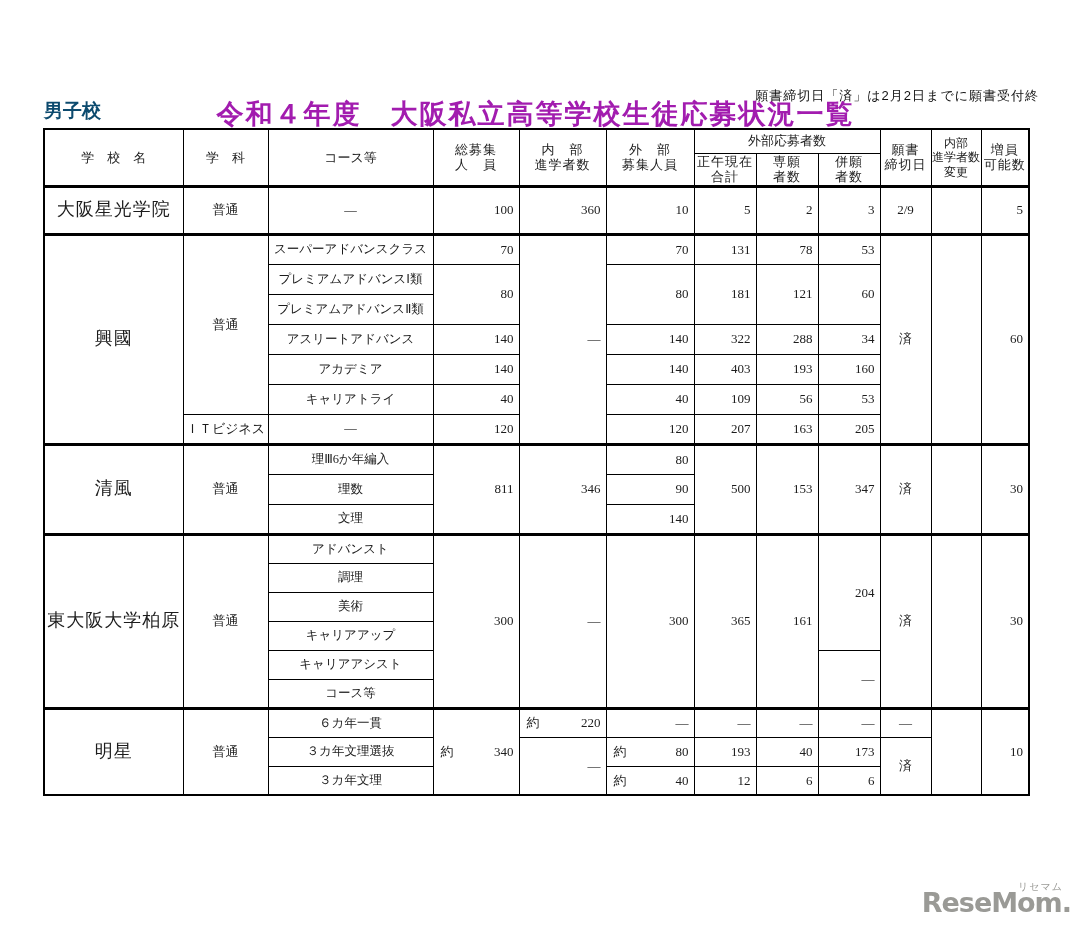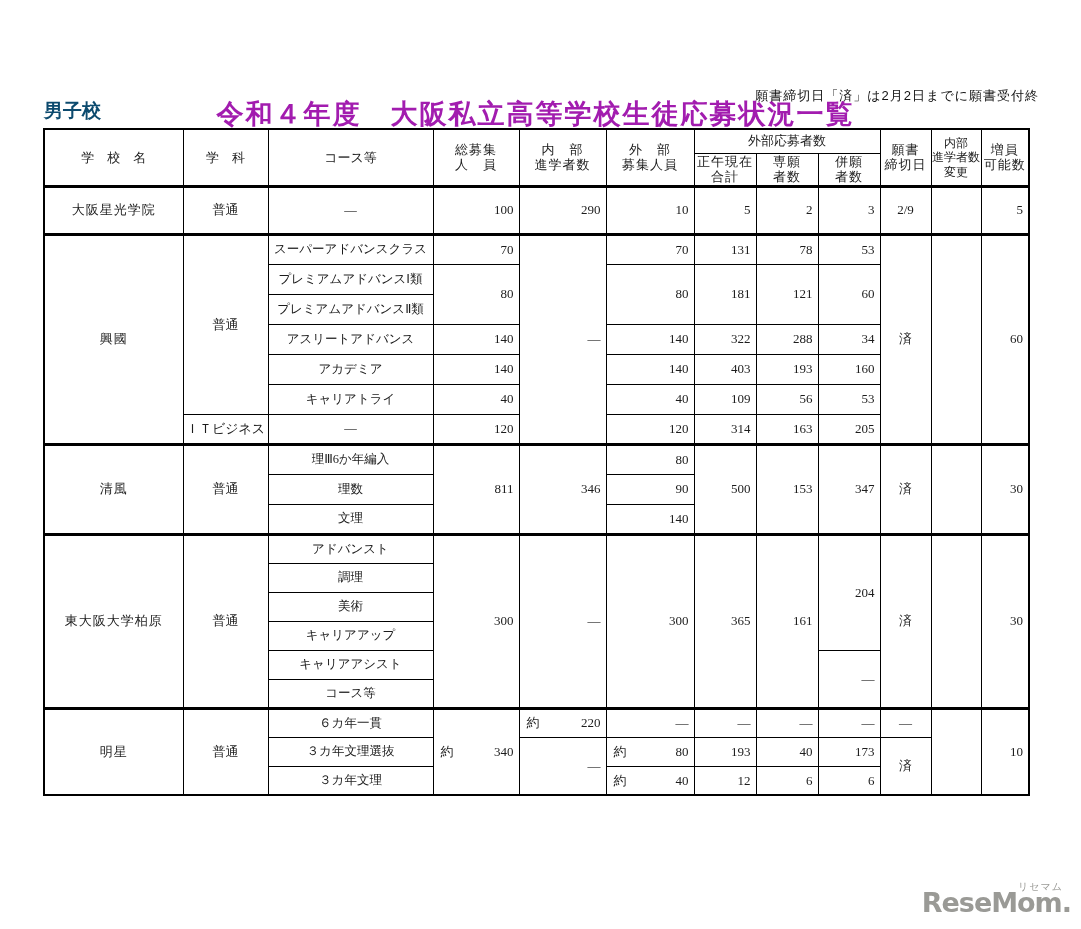--- a/index.html
+++ b/index.html
@@ -40,21 +40,21 @@
   .hl { display:block; letter-spacing:1px; }
   th.change-head { font-size:12px; }
   th.change-head .hl { letter-spacing:0; }
   td.r { text-align:right; padding-right:5px; }
   td.c { text-align:center; }
   .split {
     display:flex; justify-content:space-between; align-items:center;
     padding:0 5px 0 7px; width:100%; box-sizing:border-box;
   }
   td.course { font-size:12.5px; }
-  td.name   { font-size:13px; letter-spacing:1px; }
+  td.name   { font-size:18px; letter-spacing:1px; }
   .logo {
     position:absolute; right:10px; bottom:11px;
     font-family:"DejaVu Sans", sans-serif; font-weight:bold;
     font-size:27px; color:#9a9a96; letter-spacing:-1px;
   }
   .logo .ruby {
     position:absolute; top:-7px; right:8px;
     font-size:10px; font-weight:normal; letter-spacing:1px; color:#9a9a96;
   }
 </style>
@@ -128,21 +128,21 @@
       <span class="hl">併願</span>
       <span class="hl">者数</span>
     </th>
   </tr>
 
   <tr class="sec tall">
     <td class="name">大阪星光学院</td>
     <td>普通</td>
     <td class="course c">—</td>
     <td class="r">100</td>
-    <td class="r">290</td>
+    <td class="r">360</td>
     <td class="r">10</td>
     <td class="r">5</td>
     <td class="r">2</td>
     <td class="r">3</td>
     <td class="c">2/9</td>
     <td></td>
     <td class="r">5</td>
   </tr>
 
   <tr class="sec row">
@@ -192,21 +192,21 @@
     <td class="r">40</td>
     <td class="r">109</td>
     <td class="r">56</td>
     <td class="r">53</td>
   </tr>
   <tr class="row">
     <td>ＩＴビジネス</td>
     <td class="course c">—</td>
     <td class="r">120</td>
     <td class="r">120</td>
-    <td class="r">314</td>
+    <td class="r">207</td>
     <td class="r">163</td>
     <td class="r">205</td>
   </tr>
 
   <tr class="sec row">
     <td class="name" rowspan="3">清風</td>
     <td rowspan="3">普通</td>
     <td class="course">理Ⅲ6か年編入</td>
     <td class="r" rowspan="3">811</td>
     <td class="r" rowspan="3">346</td>

